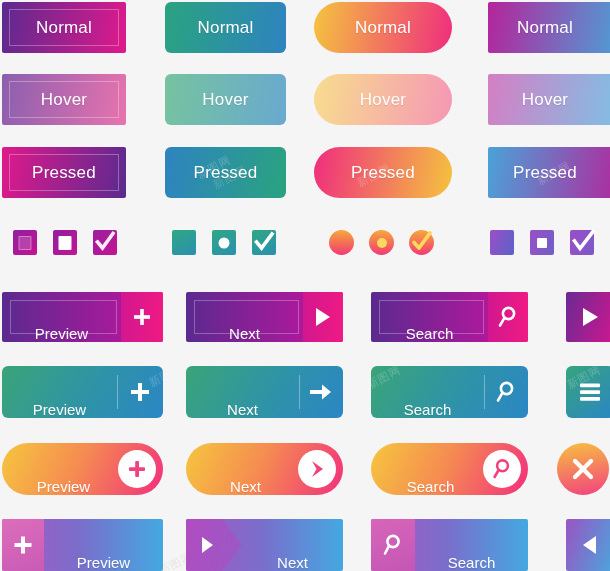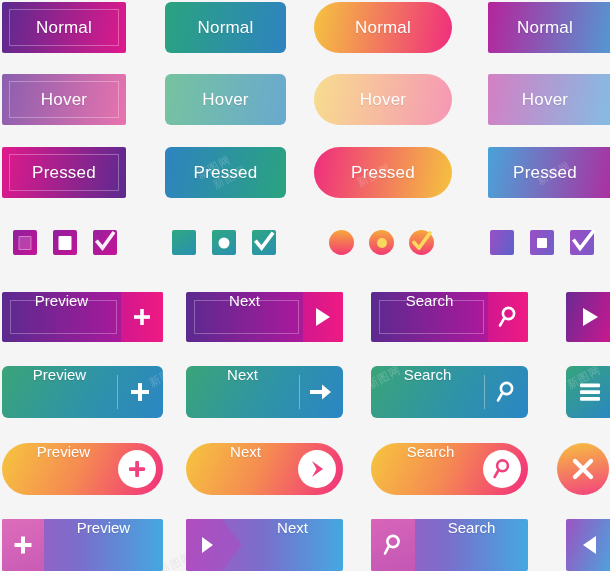--- a/index.html
+++ b/index.html
@@ -51,21 +51,21 @@
 
   
   .act {
     position: absolute;
     display: flex; align-items: stretch;
     overflow: hidden;
     color: #fff;
   }
   .act .body {
     flex: 1 1 auto;
-    display: flex; align-items: flex-start; justify-content: center;
+    display: flex; align-items: flex-end; justify-content: center;
     position: relative;
     font-size: 15px;
     text-shadow: 0 1px 1px rgba(0,0,0,.12);
   }
   .act .body .frame {
     position: absolute; left: 8px; right: 4px; top: 8px; bottom: 8px;
     border: 1px solid rgba(255,255,255,.28);
   }
   .act .body .t { position: relative; z-index: 2; }
   .act .iconbox {

